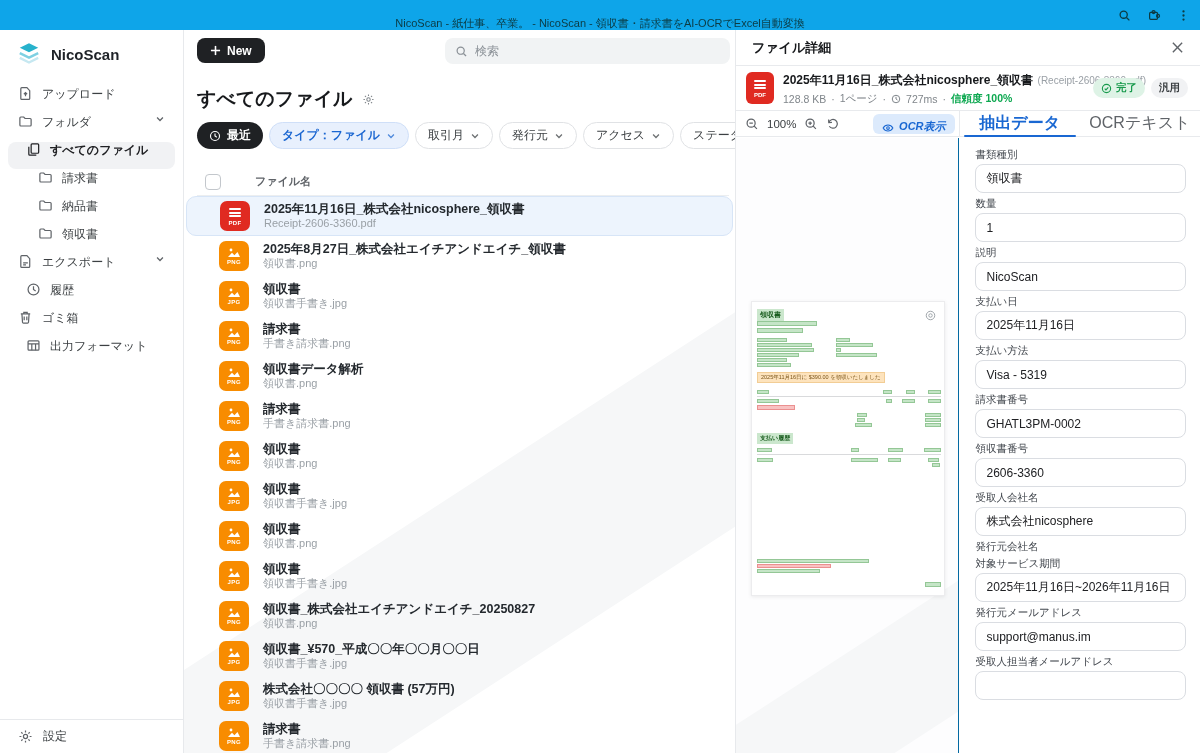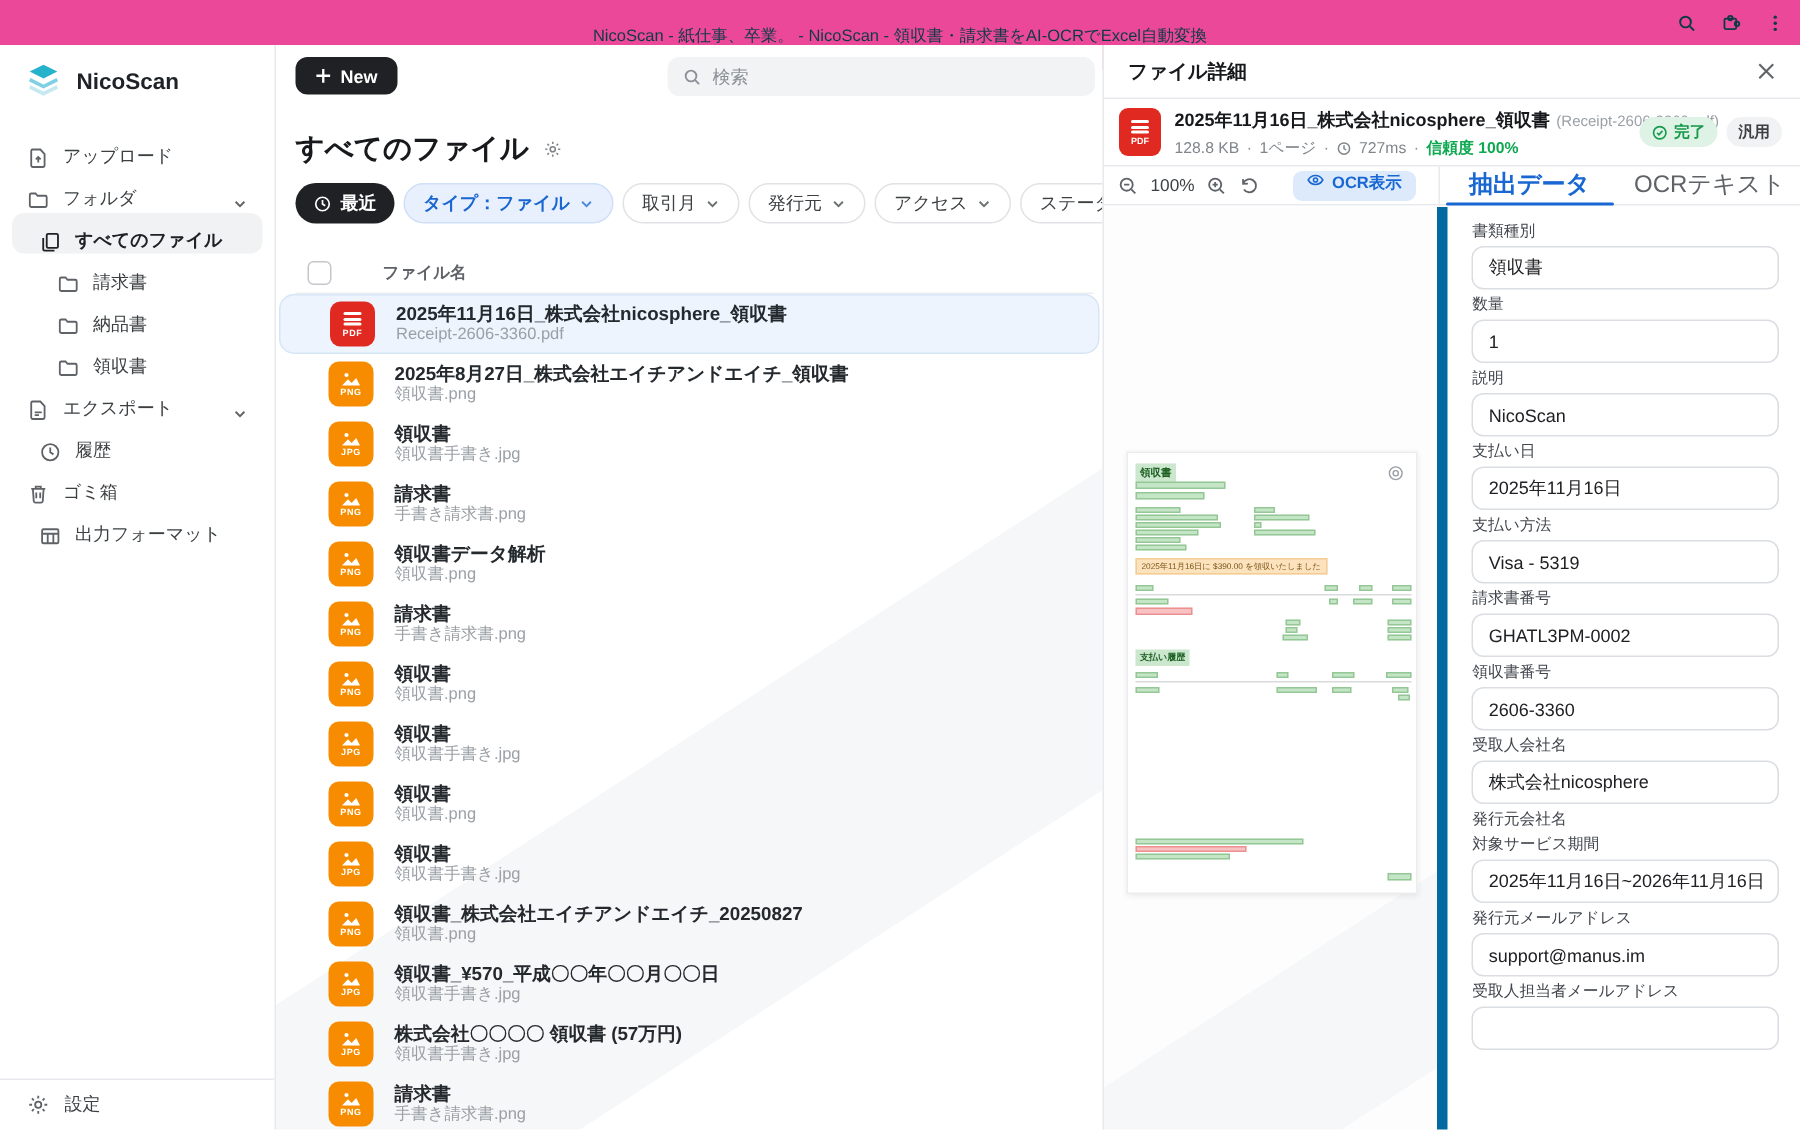--- a/index.html
+++ b/index.html
@@ -1,35 +1,35 @@
 <!DOCTYPE html>
 <html><head>
 <meta charset="utf-8">
 <style>
   * { margin:0; padding:0; box-sizing:border-box; }
   html,body { width:1200px; height:753px; overflow:hidden; background:#fff;
     font-family:"Liberation Sans","DejaVu Sans",sans-serif; color:#202124; }
   svg { display:block; }
 
   
-  .topbar { position:absolute; left:0; top:0; width:1200px; height:46px; background:#ec4899;
+  .topbar { position:absolute; left:0; top:0; width:1200px; height:46px; background:#0ea5e9;
     display:flex; align-items:center; }
   .topbar-title { position:absolute; left:0; right:0; text-align:center; font-size:11px; color:#0c3b43; }
   .topbar-icons { position:absolute; right:10px; top:0; height:30px; display:flex; align-items:center; gap:16px; color:#0c3b43; }
 
   
   .sidebar { position:absolute; left:0; top:30px; width:184px; bottom:0; background:#fff; border-right:1px solid #e7e9ec; }
   .main    { position:absolute; left:184px; top:30px; width:551px; bottom:0; background:#fff; overflow:hidden; }
   .detail  { position:absolute; right:0; top:30px; width:465px; bottom:0; background:#fff; border-left:1px solid #e7e9ec; }
 
   
   .brand { height:40px; display:flex; align-items:center; gap:9px; padding-left:16px; margin-top:4px; }
   .brand-name { font-size:15px; font-weight:bold; color:#1f2328; }
   .nav { margin:12px 8px 0 8px; }
-  .side-item { height:27px; margin-bottom:1px; display:flex; align-items:flex-end; gap:9px; border-radius:8px;
+  .side-item { height:27px; margin-bottom:1px; display:flex; align-items:flex-start; gap:9px; border-radius:8px;
     font-size:12px; color:#3c4043; cursor:pointer; }
   .side-item .ic { color:#5f6368; flex:0 0 auto; }
   .side-item.sel { background:#f1f2f4; font-weight:bold; color:#202124; }
   .side-item.sel .ic { color:#202124; }
   .ind0 { padding-left:10px; } .ind1 { padding-left:18px; } .ind2 { padding-left:30px; }
   .side-chev { margin-left:auto; padding-right:10px; color:#5f6368; }
   .settings-row { position:absolute; left:0; right:0; bottom:0; height:34px; border-top:1px solid #e7e9ec;
     display:flex; align-items:center; gap:10px; padding-left:18px; font-size:12px; color:#3c4043; cursor:pointer; }
 
   
@@ -89,31 +89,31 @@
   .d-meta .conf { color:#0da850; font-weight:bold; }
   .d-badges { position:absolute; right:12px; top:50%; transform:translateY(-50%); display:flex; gap:6px; }
   .pill { height:20px; border-radius:999px; display:flex; align-items:center; gap:4px; padding:0 8px; font-size:10.5px; font-weight:bold; }
   .pill.done { background:#def3e6; color:#179a4c; }
   .pill.type { background:#f1f2f4; color:#3c4043; }
 
   .d-toolrow { display:flex; height:26px; }
   .d-tools { width:223px; display:flex; align-items:center; gap:8px; padding-left:9px; border-bottom:1px solid #e8eaed;
     color:#5f6368; position:relative; }
   .zoom-level { font-size:11.5px; color:#3c4043; }
-  .ocr-btn { position:absolute; right:15px; height:20px; background:#dceafc; color:#1967d2; border:none; border-radius:6px;
-    display:flex; align-items:flex-start; gap:5px; padding:0 9px; font-size:11px; font-weight:bold; cursor:pointer; font-family:inherit; }
+  .ocr-btn { position:absolute; right:4px; height:20px; background:#dceafc; color:#1967d2; border:none; border-radius:6px;
+    display:flex; align-items:flex-end; gap:5px; padding:0 9px; font-size:11px; font-weight:bold; cursor:pointer; font-family:inherit;font-style:italic; }
   .d-tabs { width:242px; display:flex; border-bottom:1px solid #e8eaed; border-left:1px solid #e8eaed; }
   .d-tab { flex:1; display:flex; align-items:center; justify-content:center; font-size:16px; color:#5f6368;
     cursor:pointer; position:relative; }
   .d-tab.active { color:#1967d2; font-weight:bold; }
   .d-tab.active::after { content:""; position:absolute; left:4px; right:4px; bottom:-1px; height:2.5px; background:#1967d2; border-radius:2px; }
 
   .d-body { position:absolute; left:0; right:0; top:108px; bottom:0; display:flex; }
   .preview-col { width:223px; position:relative; background:#fdfdfe; overflow:hidden; }
-  .form-col { width:242px; border-left:7px solid #0369a1; padding:10px 14px 0 16px; overflow:hidden; }
+  .form-col { width:242px; border-left:1px solid #0369a1; padding:10px 14px 0 16px; overflow:hidden; }
 
   .page { position:absolute; left:15px; top:163px; width:194px; height:295px; background:#fff;
     border:1px solid #ececee; box-shadow:0 1px 4px rgba(0,0,0,.08); }
   .pbox { position:absolute; }
   .pbox.g { background:rgba(76,175,80,.32); border:1px solid rgba(56,142,60,.35); }
   .pbox.r { background:rgba(239,120,120,.45); border:1px solid rgba(214,69,69,.4); }
   .pbox.n { background:#d9dadc; }
   .ptext { position:absolute; white-space:nowrap; }
   .p-title { left:5px; top:7px; font-size:7px; font-weight:bold; color:#1b5e20; background:#cbe7cd; padding:1px 3px; }
   .p-banner { left:5px; top:70px; font-size:5.5px; color:#7a5418; background:#fde3bd; border:1px solid #f2cd95; padding:1px 3px; }

